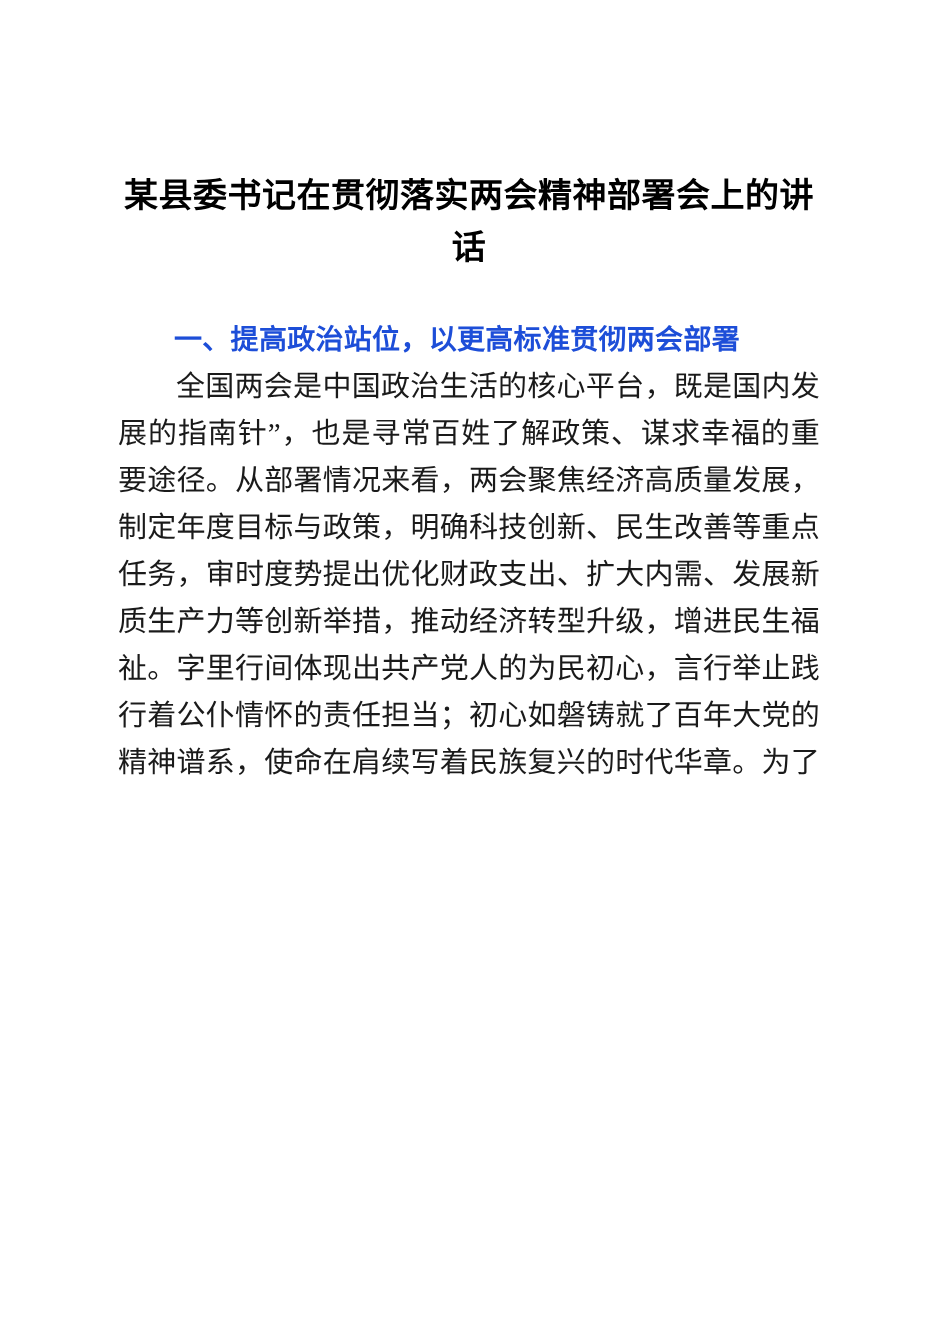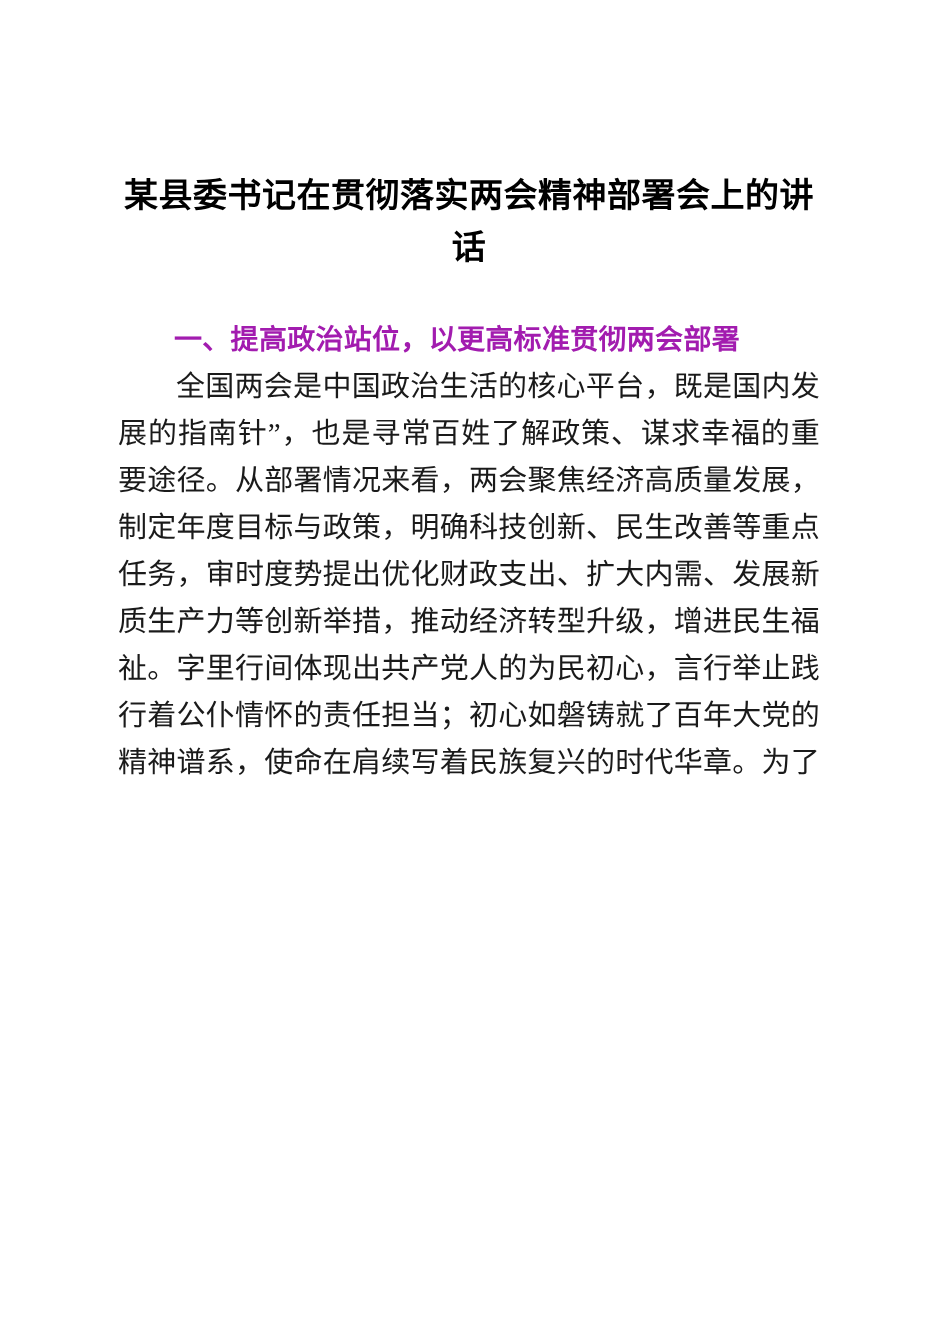--- a/index.html
+++ b/index.html
@@ -60,21 +60,21 @@
   }
 
   
   .section-heading {
     margin: 0;
     padding: 0;
     font-family: "Liberation Sans", "DejaVu Sans", sans-serif;
     font-weight: 700;
     font-size: 28px;
     line-height: 47px;
-    color: #a21caf;
+    color: #1d4ed8;
     text-indent: 2em;
     text-align: left;
     word-break: break-all;
     letter-spacing: 0.3px;
   }
 
   
   .spacer-title-to-body { height: 42px; }
 
   

